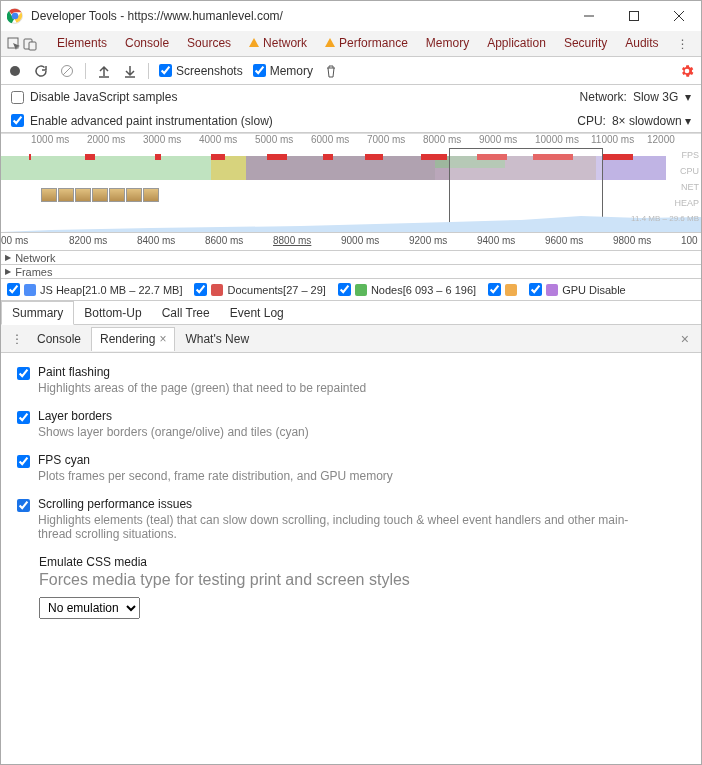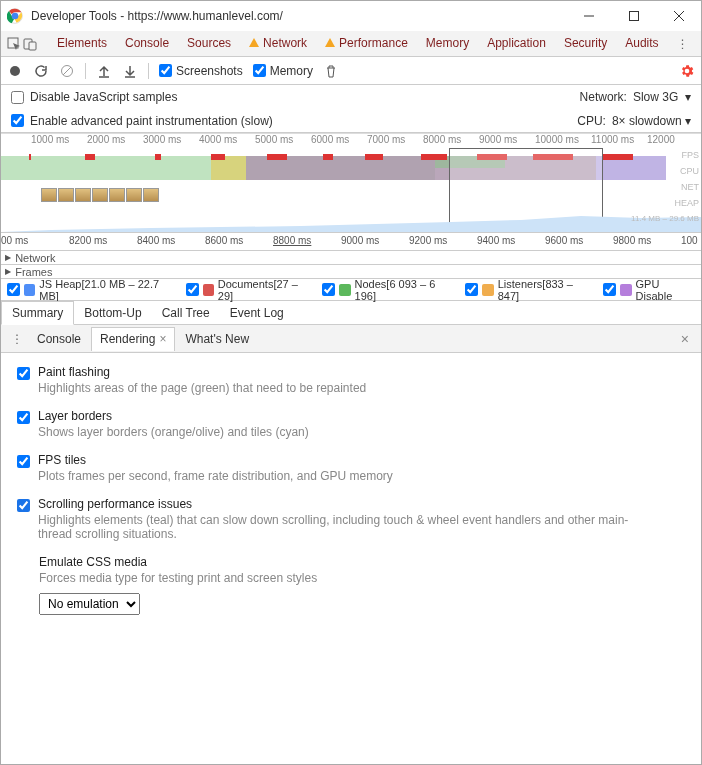--- a/index.html
+++ b/index.html
@@ -45,21 +45,21 @@
 .drawer-tabs { height:28px; border-bottom:1px solid #ccc; display:flex; align-items:center; padding:0 6px; gap:2px; background:#f3f3f3; }
 .drawer-tabs .dots { color:#666; padding:0 4px; }
 .drawer-tab { padding:0 8px; height:24px; line-height:24px; font-size:12px; color:#333; display:flex; align-items:center; gap:4px; }
 .drawer-tab.active { background:#fff; border-top:1px solid #ccc; border-left:1px solid #ccc; border-right:1px solid #ccc; }
 .drawer-tabs .close { margin-left:auto; color:#888; padding:0 6px; font-size:14px; }
 .rendering { padding:12px 16px; }
 .rrow { display:flex; align-items:flex-start; gap:8px; margin-bottom:14px; }
 .rrow .txt .t { font-size:12px; color:#222; }
 .rrow .txt .d { font-size:12px; color:#888; margin-top:2px; max-width:620px; }
 .rrow input[type=checkbox] { margin-top:2px; }
-.emul .d { font-size:12px; color:#888; margin-top:2px; }
+.emul .d { font-size:16px; color:#888; margin-top:2px; }
 select { margin-top:8px; font-size:12px; padding:2px 4px; }
 .redmark { position:absolute; height:6px; top:6px; background:#d33; }
 .greenband { position:absolute; height:24px; background:rgba(130,200,130,0.5); }
 .yellowband { position:absolute; height:24px; background:rgba(230,200,80,0.6); }
 .purpleband { position:absolute; height:24px; background:rgba(150,130,210,0.6); }
 .selbox { position:absolute; border:1px solid #666; background:rgba(255,255,255,0.25); top:0; bottom:0; }
 </style>
 </head>
 <body>
 
@@ -289,21 +289,20 @@
       <span>Documents[27 – 29]</span>
     </div>
     <div class="chip">
       <input type="checkbox" checked="" style="">
       <span class="sw" style="background:#5cb85c"></span>
       <span>Nodes[6 093 – 6 196]</span>
     </div>
     <div class="chip">
       <input type="checkbox" checked="" style="">
       <span class="sw" style="background:#f0ad4e"></span>
-      <span>Listeners[833 – 847]</span>
     </div>
     <div class="chip">
       <input type="checkbox" checked="" style="">
       <span class="sw" style="background:#b57edc"></span>
       <span>GPU Disable</span>
     </div>
   </div>
 
 <div class="subtabs">
   <div class="subtab active">Summary</div>
@@ -334,21 +333,21 @@
   <div class="rrow">
     <input type="checkbox" checked="" style="">
     <div class="txt">
         <div class="t">Layer borders</div>
         <div class="d">Shows layer borders (orange/olive) and tiles (cyan)</div>
       </div>
   </div>
   <div class="rrow">
     <input type="checkbox" checked="" style="">
     <div class="txt">
-        <div class="t">FPS tiles</div>
+        <div class="t">FPS cyan</div>
         <div class="d">Plots frames per second, frame rate distribution, and GPU memory</div>
       </div>
   </div>
   <div class="rrow">
     <input type="checkbox" checked="" style="accent-color: rgb(26, 115, 232);">
     <div class="txt">
         <div class="t">Scrolling performance issues</div>
         <div class="d">Highlights elements (teal) that can slow down scrolling, including touch &amp; wheel event handlers and other main-thread scrolling situations.</div>
       </div>
   </div>

